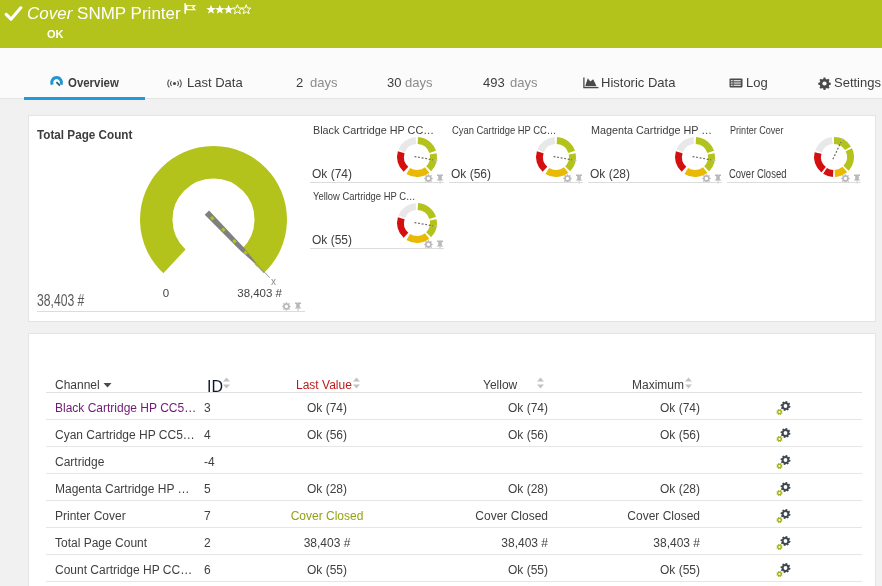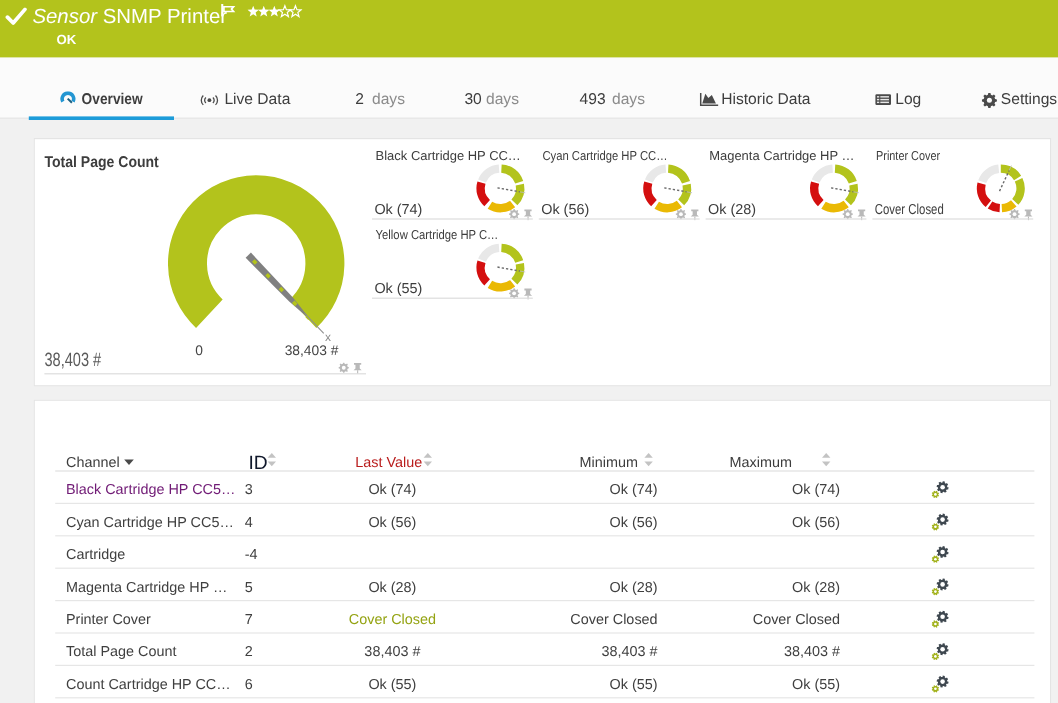--- a/index.html
+++ b/index.html
@@ -5,21 +5,21 @@
 html,body { width:882px; height:586px; overflow:hidden; background:#f1f1f1;
   font-family:"Liberation Sans", sans-serif; }
 .abs { position:absolute; }
 .abs svg { display:block; }
 
 </style></head><body>
 <div class="abs" style="left:0;top:0;width:882px;height:48px;background:#b3c31c"></div>
 <svg class="abs" style="left:4px;top:6px" width="19" height="16" viewBox="0 0 19 16">
     <path d="M2.2 8.3 L7 13.2 L16.8 1.8" fill="none" stroke="#fff" stroke-width="3.1" stroke-linecap="round" stroke-linejoin="round"></path>
   </svg>
-<div class="abs" style="left:27px;top:4px;font-size:17px;color:#fff"><i>Sensor</i> SNMP Printer</div>
+<div class="abs" style="left:27px;top:4px;font-size:17px;color:#fff"><i>Cover</i> SNMP Printer</div>
 <svg class="abs" style="left:184px;top:3px" width="13" height="11" viewBox="0 0 13 11">
     <line x1="1.2" y1="0.3" x2="1.2" y2="10.7" stroke="#fff" stroke-width="1.7"></line>
     <path d="M2.6 2.6 H10.6 L8.9 4.6 L10.6 6.6 H2.6 Z" fill="none" stroke="#fff" stroke-width="1.4"></path>
   </svg>
 <div class="abs" style="left:206px;top:3px">
     <svg width="46" height="13" viewBox="0 0 46 13">
       <polygon points="5.00,1.70 6.23,5.00 9.76,5.15 7.00,7.35 7.94,10.75 5.00,8.80 2.06,10.75 3.00,7.35 0.24,5.15 3.77,5.00" fill="#fff"></polygon>
       <polygon points="13.80,1.70 15.03,5.00 18.56,5.15 15.80,7.35 16.74,10.75 13.80,8.80 10.86,10.75 11.80,7.35 9.04,5.15 12.57,5.00" fill="#fff"></polygon>
       <polygon points="22.60,1.70 23.83,5.00 27.36,5.15 24.60,7.35 25.54,10.75 22.60,8.80 19.66,10.75 20.60,7.35 17.84,5.15 21.37,5.00" fill="#fff"></polygon>
       <polygon points="31.40,1.70 32.63,5.00 36.16,5.15 33.40,7.35 34.34,10.75 31.40,8.80 28.46,10.75 29.40,7.35 26.64,5.15 30.17,5.00" fill="none" stroke="#fff" stroke-width="1"></polygon>
@@ -40,21 +40,21 @@
     <svg width="17" height="11" viewBox="0 0 17 11">
       <g stroke="#4a4a4a" fill="none" stroke-width="1.1">
         <path d="M3.4 1.6 A5.4 5.4 0 0 0 3.4 9.4"></path>
         <path d="M5.6 3.2 A3.0 3.0 0 0 0 5.6 7.8"></path>
         <path d="M13.6 1.6 A5.4 5.4 0 0 1 13.6 9.4"></path>
         <path d="M11.4 3.2 A3.0 3.0 0 0 1 11.4 7.8"></path>
       </g>
       <circle cx="8.5" cy="5.5" r="1.6" fill="#4a4a4a"></circle>
     </svg>
   </div>
-<div class="abs" style="left:187px;top:75px;font-size:13px;font-weight:normal;color:#3d3d3d;">Live Data</div>
+<div class="abs" style="left:187px;top:75px;font-size:13px;font-weight:normal;color:#3d3d3d;">Last Data</div>
 <div class="abs" style="left:296px;top:75px;font-size:13px;color:#3d3d3d">2</div>
 <div class="abs" style="left:310px;top:75px;font-size:13px;color:#8b8b8b">days</div>
 <div class="abs" style="left:387px;top:75px;font-size:13px;color:#3d3d3d">30</div>
 <div class="abs" style="left:405px;top:75px;font-size:13px;color:#8b8b8b">days</div>
 <div class="abs" style="left:483px;top:75px;font-size:13px;color:#3d3d3d">493</div>
 <div class="abs" style="left:510px;top:75px;font-size:13px;color:#8b8b8b">days</div>
 <div class="abs" style="left:583px;top:77px">
     <svg width="16" height="12" viewBox="0 0 16 12">
       <path d="M0.9 0.5 V10.7 H15.5" stroke="#4a4a4a" stroke-width="1.3" fill="none"></path>
       <path d="M2.2 9.3 L4.8 1.2 L7.3 4.6 L10.2 2.2 L13.6 9.3 Z" fill="#4a4a4a"></path>
@@ -238,28 +238,28 @@
       <polygon points="4.5,11.5 8,7.5 1,7.5" fill="#c3c3c3"></polygon>
     </svg>
   </div>
 <div class="abs" style="left:296px;top:378px;font-size:12px;color:#b91c1c">Last Value</div>
 <div class="abs" style="left:352px;top:377px">
     <svg width="9" height="12" viewBox="0 0 9 12">
       <polygon points="4.5,0.5 8,4.5 1,4.5" fill="#c3c3c3"></polygon>
       <polygon points="4.5,11.5 8,7.5 1,7.5" fill="#c3c3c3"></polygon>
     </svg>
   </div>
-<div class="abs" style="left:483px;top:378px;font-size:12px;color:#3d3d3d">Minimum</div>
+<div class="abs" style="left:483px;top:378px;font-size:12px;color:#3d3d3d">Yellow</div>
 <div class="abs" style="left:536px;top:377px">
     <svg width="9" height="12" viewBox="0 0 9 12">
       <polygon points="4.5,0.5 8,4.5 1,4.5" fill="#c3c3c3"></polygon>
       <polygon points="4.5,11.5 8,7.5 1,7.5" fill="#c3c3c3"></polygon>
     </svg>
   </div>
-<div class="abs" style="left:608px;top:378px;font-size:12px;color:#3d3d3d">Maximum</div>
+<div class="abs" style="left:632px;top:378px;font-size:12px;color:#3d3d3d">Maximum</div>
 <div class="abs" style="left:684px;top:377px">
     <svg width="9" height="12" viewBox="0 0 9 12">
       <polygon points="4.5,0.5 8,4.5 1,4.5" fill="#c3c3c3"></polygon>
       <polygon points="4.5,11.5 8,7.5 1,7.5" fill="#c3c3c3"></polygon>
     </svg>
   </div>
 <div class="abs" style="left:46px;top:392px;width:816px;height:1px;background:#e0e0e0"></div>
 <div class="abs" style="left:55px;top:401px;font-size:12px;color:#701a75">Black Cartridge HP CC5…</div>
 <div class="abs" style="left:204px;top:401px;font-size:12px;color:#3f3f3f">3</div>
 <div class="abs" style="left:277px;top:401px;width:100px;text-align:center;font-size:12px;color:#3f3f3f">Ok (74)</div>

